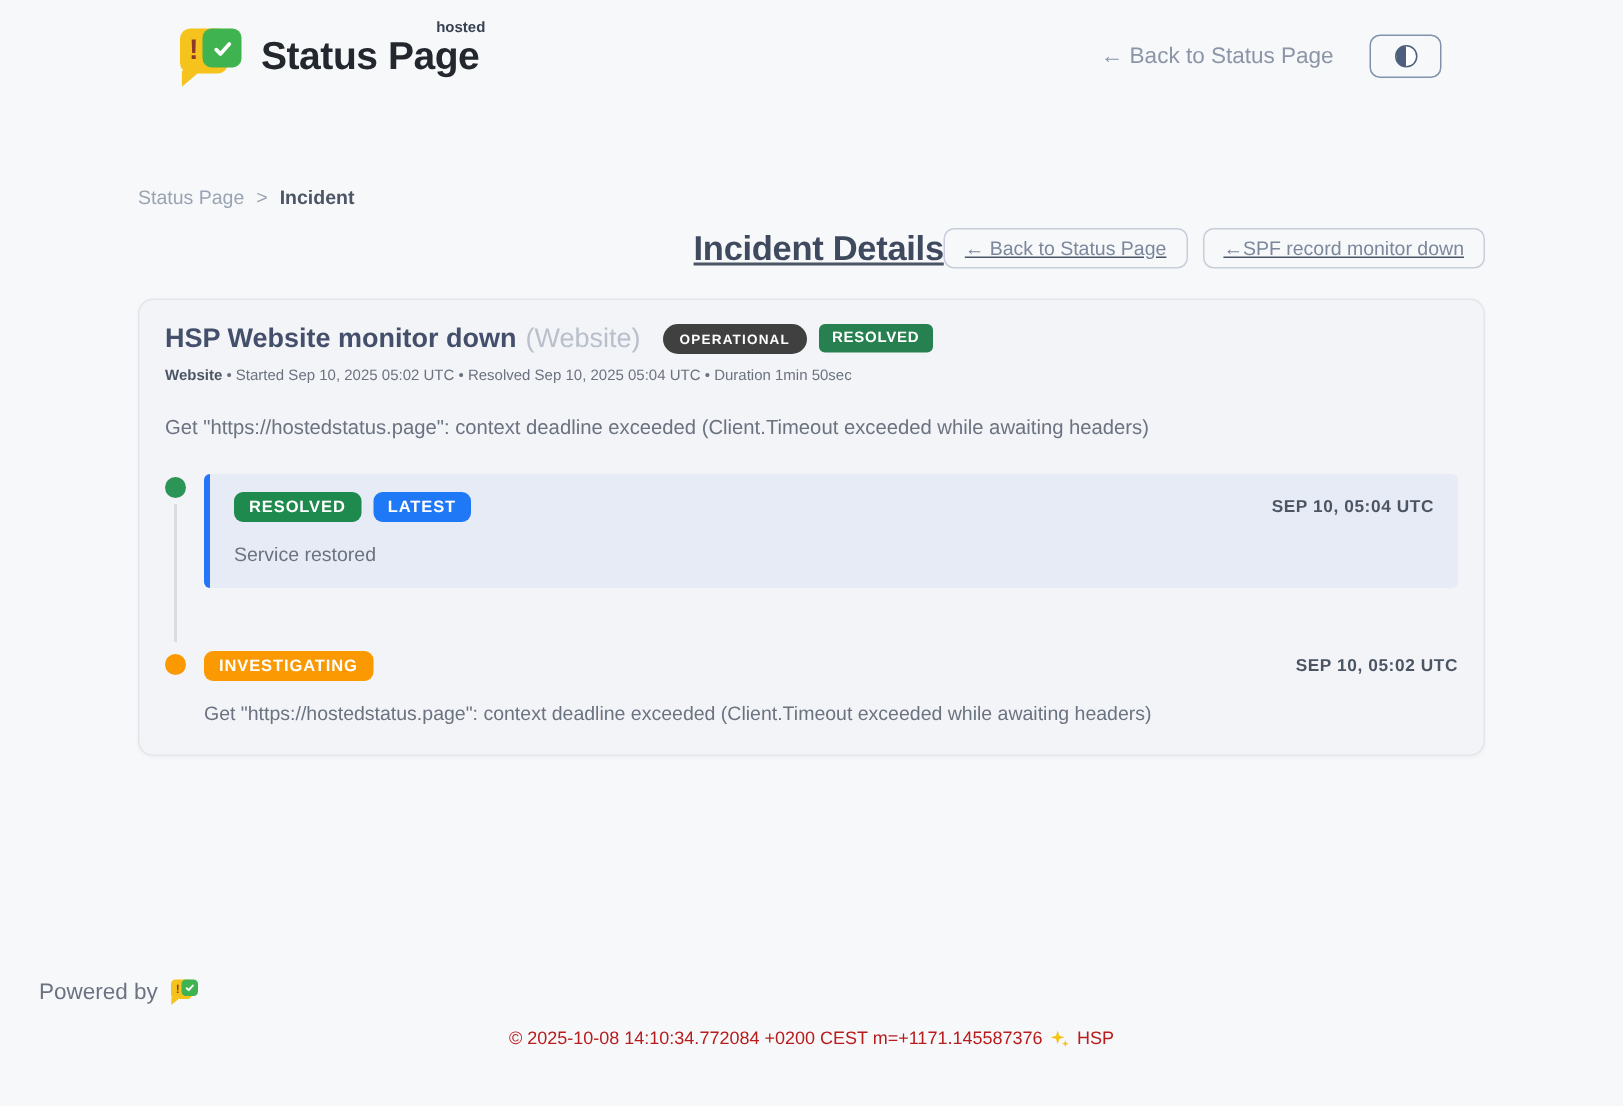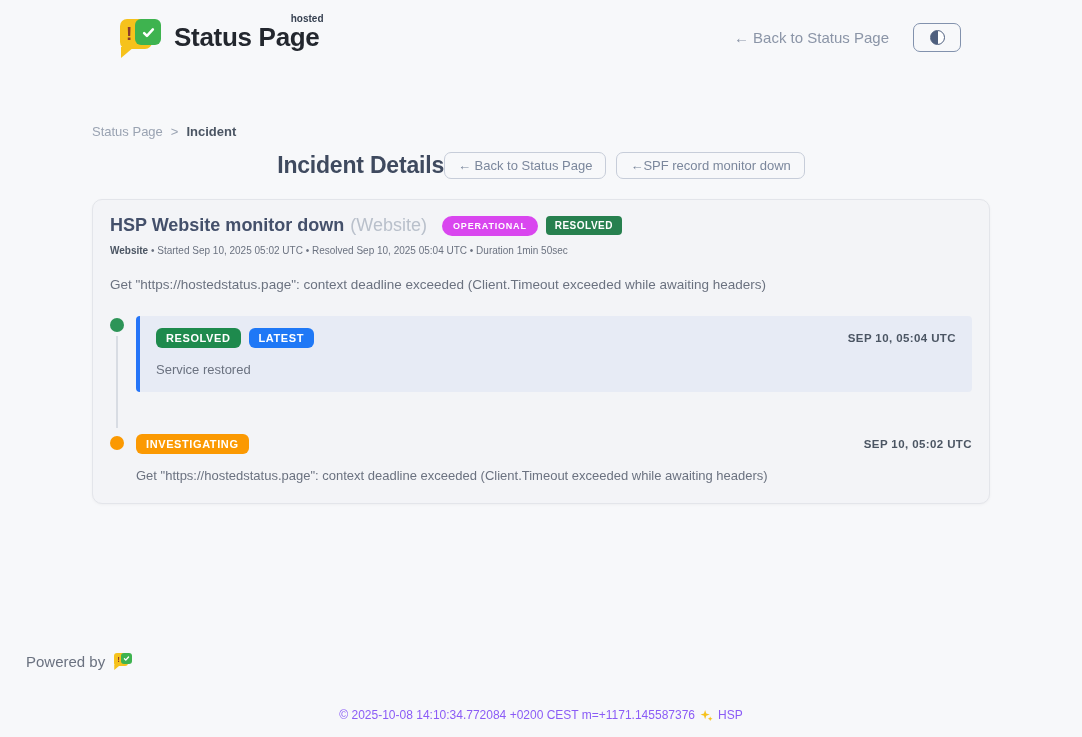--- a/index.html
+++ b/index.html
@@ -29,33 +29,33 @@
   .back-link { font-size:15px; color:#8b95a7; cursor:pointer; }
   .theme-toggle { width:48px; height:29px; border:1px solid #8292ad; border-radius:7px; background:transparent;
                   display:flex; align-items:center; justify-content:center; cursor:pointer; }
   .half-circle { width:15px; height:15px; border-radius:50%; border:1.5px solid #4e5f7e;
                  background:linear-gradient(90deg,#4e5f7e 50%, #ffffff 50%); }
 
   
   .main { width:898px; margin:66px auto 0; }
   .breadcrumb { display:flex; align-items:center; gap:8px; font-size:13px; color:#9aa3b2; }
   .bc-current { color:#4b5563; font-weight:700; }
-  .title-row { display:flex; justify-content:center; align-items:center; margin-top:13px; }
+  .title-row { display:flex; justify-content:flex-end; align-items:center; margin-top:13px;text-decoration:underline; }
   .page-title { font-size:23px; font-weight:700; color:#3f4a5f; letter-spacing:-0.2px; }
   .nav-buttons { display:flex; gap:10px; }
   .nav-btn { font-family:inherit; font-size:13px; color:#7b879c; border:1px solid #c7cdd9; border-radius:7px;
              background:transparent; padding:5px 13px; cursor:pointer; white-space:nowrap; }
 
   
   .card { margin-top:20px; background:#f3f4f7; border:1px solid #e3e5ea; border-radius:10px;
           padding:15px 17px 20px; box-shadow:0 1px 3px rgba(0,0,0,0.04); }
   .card-title-row { display:flex; align-items:center; }
   .card-title { font-size:18px; font-weight:700; color:#44506b; }
   .card-service { font-size:18px; color:#b9c0cb; font-weight:400; margin-left:6px; }
-  .pill-operational { background:#d946ef; color:#fff; font-size:9px; font-weight:700; letter-spacing:0.8px;
+  .pill-operational { background:#404040; color:#fff; font-size:9px; font-weight:700; letter-spacing:0.8px;
                       padding:5px 11px; border-radius:999px; margin-left:15px; }
   .badge-resolved-hdr { background:#27804f; color:#fff; font-size:10px; font-weight:700; letter-spacing:0.5px;
                         padding:4px 9px; border-radius:4px; margin-left:8px; }
   .card-meta { margin-top:9px; font-size:10px; color:#6b7280; }
   .meta-service { font-weight:700; color:#4b5563; }
   .card-desc { margin-top:21px; font-size:13.5px; color:#6b7280; }
 
   
   .timeline { margin-top:24px; position:relative; }
   .tl-line { position:absolute; left:6px; top:20px; height:92px; width:2px; background:#d8dce3; }
@@ -76,21 +76,21 @@
   .tl-msg { margin-top:14px; font-size:13px; color:#6b7280; }
 
   
   .footer { position:absolute; left:0; right:0; top:652px; text-align:center; }
   .powered { display:flex; align-items:center; justify-content:flex-start; gap:9px; font-size:15px; color:#6b7280;padding-left:26px; }
   .logo-mark.mini { width:18px; height:19px; }
   .logo-mark.mini .lm-yellow { width:14px; height:13px; top:1px; border-radius:3px; font-size:8px; padding-left:3px; }
   .logo-mark.mini .lm-yellow::after { width:6px; height:5px; bottom:-4px; left:0; }
   .logo-mark.mini .lm-green { width:11px; height:11px; left:7px; top:1px; border-radius:3px; }
   .logo-mark.mini .lm-green svg { width:7px; height:7px; }
-  .copyright { margin-top:37px; font-size:12px; color:#8b5cf6; display:flex; align-items:center; justify-content:center; gap:5px; }
+  .copyright { margin-top:14px; font-size:12px; color:#b91c1c; display:flex; align-items:center; justify-content:center; gap:5px; }
   .sparkles { display:inline-flex; }
 </style>
 </head>
 <body>
 
 <div class="header">
   <div class="brand">
     <div class="logo-mark">
       <div class="lm-yellow">
           <span>!</span>

